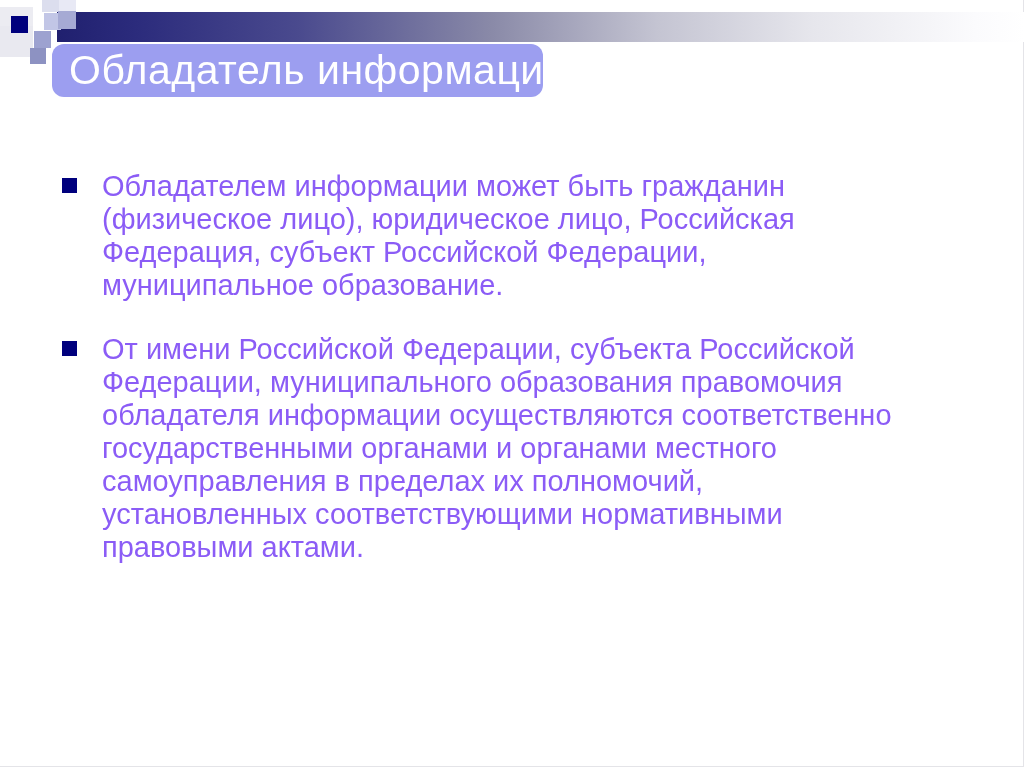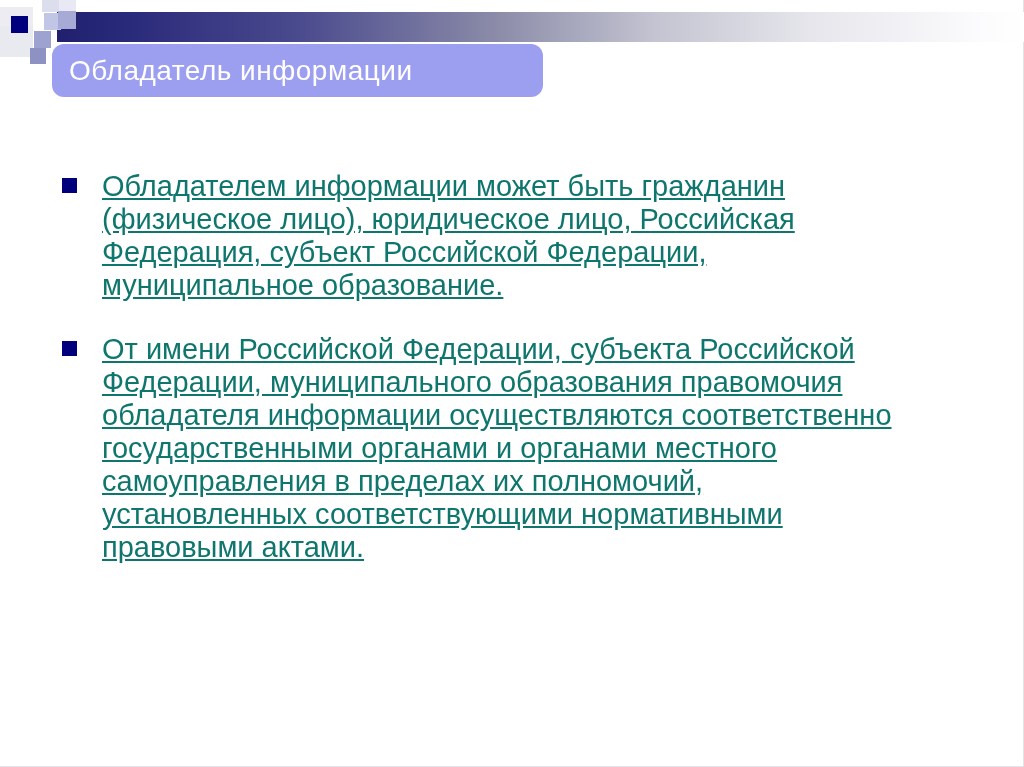--- a/index.html
+++ b/index.html
@@ -43,40 +43,39 @@
     box-sizing: border-box;
     background: #9c9ef0;
     border-radius: 12px;
     display: flex;
     align-items: center;
     padding-left: 17px;
     z-index: 3;
   }
   .title-text {
     color: #ffffff;
-    font-size: 28px;
+    font-size: 41px;
     letter-spacing: 0.5px;
     white-space: nowrap;
   }
 
   
   .content {
     position: absolute;
     left: 62px; top: 170px;
     width: 940px;
     z-index: 3;
   }
   .bullet-para {
     position: relative;
     padding-left: 40px;
     font-size: 29px;
     line-height: 33px;
-    color: #0f766e;
+    color: #8b5cf6;
     margin: 0 0 31px 0;
-    text-decoration: underline;
   }
   .bullet-marker {
     position: absolute;
     left: 0; top: 8px;
     width: 15px; height: 15px;
     background: #00007d;
   }
   .para-text { white-space: pre-line; }
 </style>
 </head>

